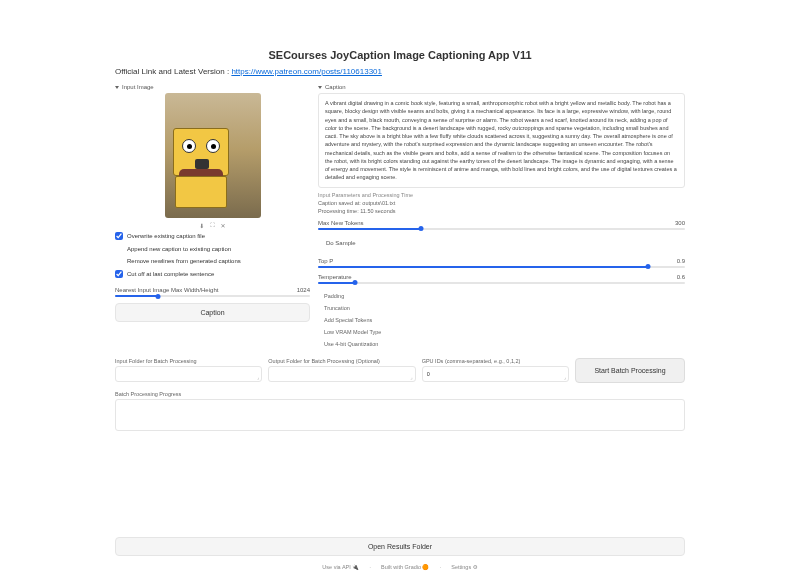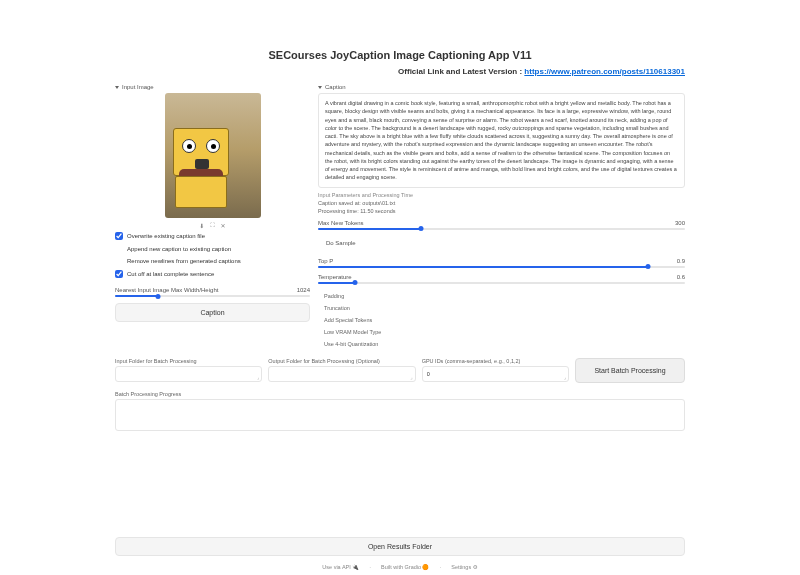--- a/index.html
+++ b/index.html
@@ -1,19 +1,19 @@
 <!DOCTYPE html>
 <html><head>
   <meta charset="utf-8">
   <style>
     * { margin: 0; padding: 0; box-sizing: border-box; font-family: -apple-system, BlinkMacSystemFont, "Segoe UI", sans-serif; }
     body { background: #fff; width: 800px; font-size: 7px; color: #333; }
     .container { padding: 8px 115px; margin-top: 41px; }
     h1 { text-align: center; font-size: 11px; font-weight: 700; margin-bottom: 6px; }
-    .subtitle { text-align: right; font-size: 8px; font-weight: 700; margin-bottom: 8px; }
+    .subtitle { text-align: left; font-size: 8px; font-weight: 400; margin-bottom: 8px; }
     .subtitle a { color: #0969da; text-decoration: underline; }
     .main-row { display: flex; gap: 8px; }
     .left-col { flex: 0 0 195px; }
     .right-col { flex: 1; }
     .label-row { display: flex; align-items: center; gap: 3px; font-size: 6px; color: #555; margin-bottom: 3px; }
     .toggle-arrow { width: 0; height: 0; border-top: 3px solid #666; border-left: 2.5px solid transparent; border-right: 2.5px solid transparent; display: inline-block; }
     .image-wrap { display: flex; justify-content: center; }
     .image-box { width: 96px; height: 125px; background: linear-gradient(180deg,#c9b896 0%,#b59d6a 45%,#7a6b4d 100%); border-radius: 3px; position: relative; overflow: hidden; }
     .robot-head { position:absolute; left:8px; top:35px; width:56px; height:48px; background:#f2c744; border:1px solid #8a6d1c; border-radius:3px; }
     .robot-eye { position:absolute; width:14px; height:14px; background:#fff; border:1px solid #333; border-radius:50%; }

